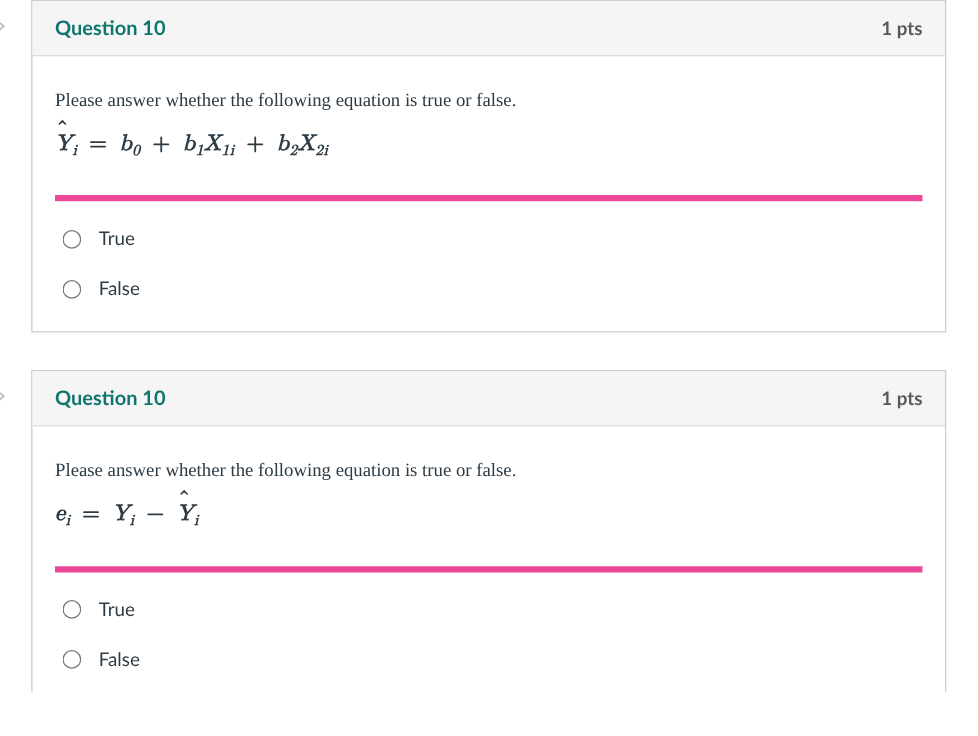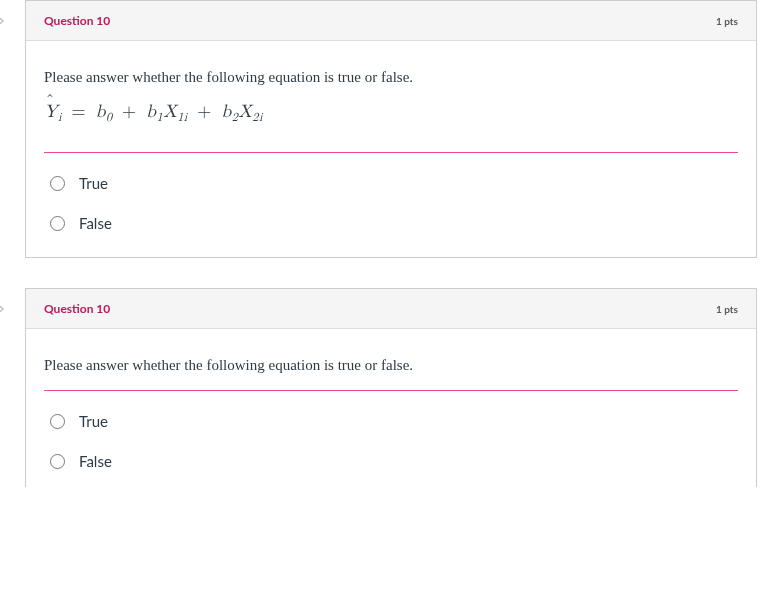--- a/index.html
+++ b/index.html
@@ -19,44 +19,45 @@
   .question-header {
     background: #f5f5f5;
     border-bottom: 1px solid #ddd;
     padding: 12px 18px;
     display: flex;
     justify-content: space-between;
     align-items: center;
   }
   .question-title {
     font-weight: 700;
-    font-size: 12px;
-    color: #be185d;
+    font-size: 16px;
+    color: #0f766e;
   }
   .question-pts {
     font-weight: 700;
-    font-size: 10px;
+    font-size: 15px;
     color: #595959;
   }
   .question-body {
     padding: 28px 18px 0 18px;
   }
   .prompt-text {
     font-size: 15px;
     color: #2d3b45;
     margin-bottom: 14px;
     font-family: Liberation Serif, serif;
   }
   .equation {
     font-family: "STIX", "Latin Modern Math", "Cambria Math", Georgia, serif;
     font-size: 18px;
     font-style: italic;
     color: #2d3b45;
     margin-bottom: 28px;
     letter-spacing: 0.5px;
+    font-weight: bold;
   }
   .equation .sub {
     font-size: 0.68em;
     vertical-align: -0.35em;
     font-style: italic;
   }
   .equation .hat {
     position: relative;
     display: inline-block;
   }
@@ -66,21 +67,21 @@
     top: -0.62em;
     left: 0.08em;
     font-style: normal;
     font-size: 1em;
   }
   .equation .op {
     font-style: normal;
     padding: 0 3px;
   }
   .options {
-    border-top: 1px solid #ec4899;
+    border-top: 5px solid #ec4899;
     padding: 10px 0 14px 0;
     margin-top: 16px;
   }
   .option-row {
     display: flex;
     align-items: center;
     padding: 11px 6px;
   }
   .option-row input[type="radio"] {
     width: 15px;
@@ -147,20 +148,21 @@
     <svg viewBox="0 0 20 20" width="20" height="20">
         <polyline points="6,4 13,10 6,16"></polyline>
       </svg>
   </div>
   <div class="question-header">
     <span class="question-title">Question 10</span>
     <span class="question-pts">1 pts</span>
   </div>
   <div class="question-body">
     <p class="prompt-text">Please answer whether the following equation is true or false.</p>
+    <div class="equation">e<span class="sub">i</span> <span class="op">=</span> Y<span class="sub">i</span> <span class="op">−</span> <span class="hat">Y</span><span class="sub">i</span></div>
     <div class="options">
       <label class="option-row">
         <input type="radio" name="q11" style="">
         <span class="option-label">True</span>
       </label>
       <label class="option-row">
         <input type="radio" name="q11" style="">
         <span class="option-label">False</span>
       </label>
     </div>

